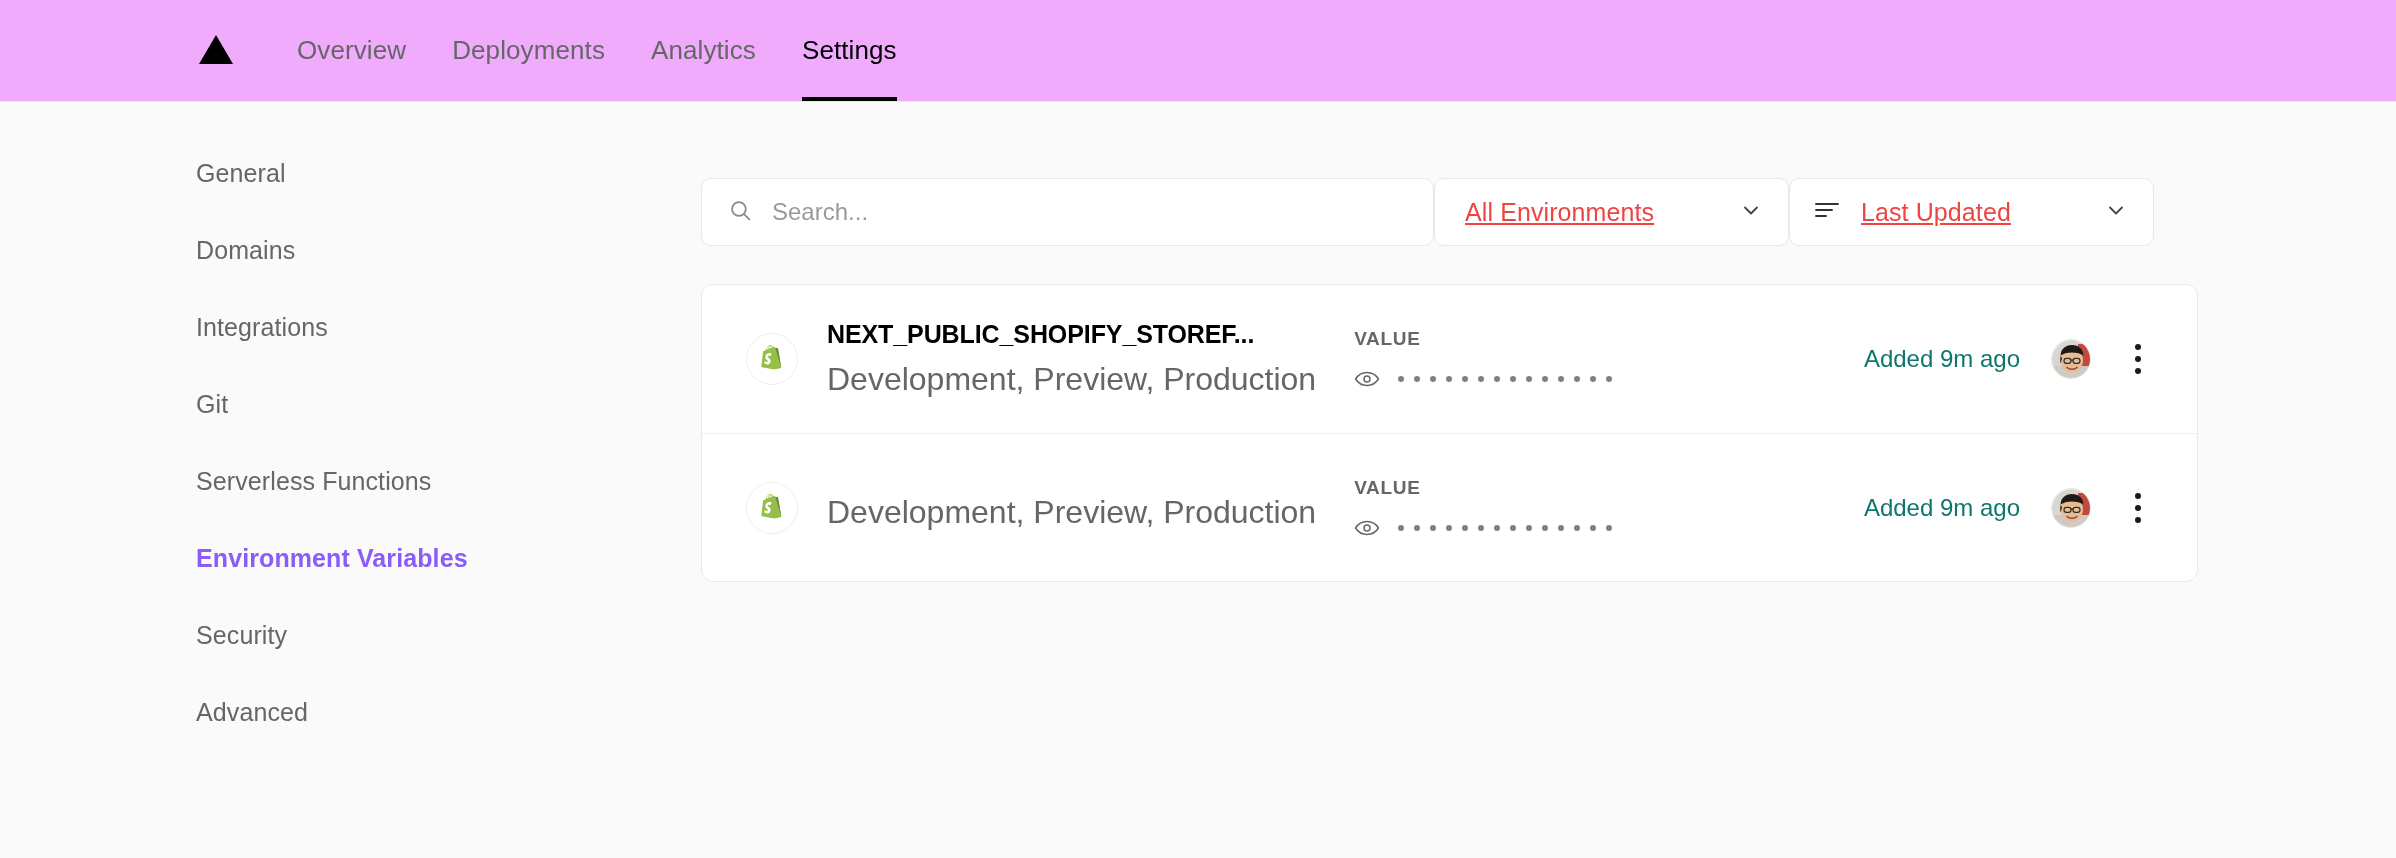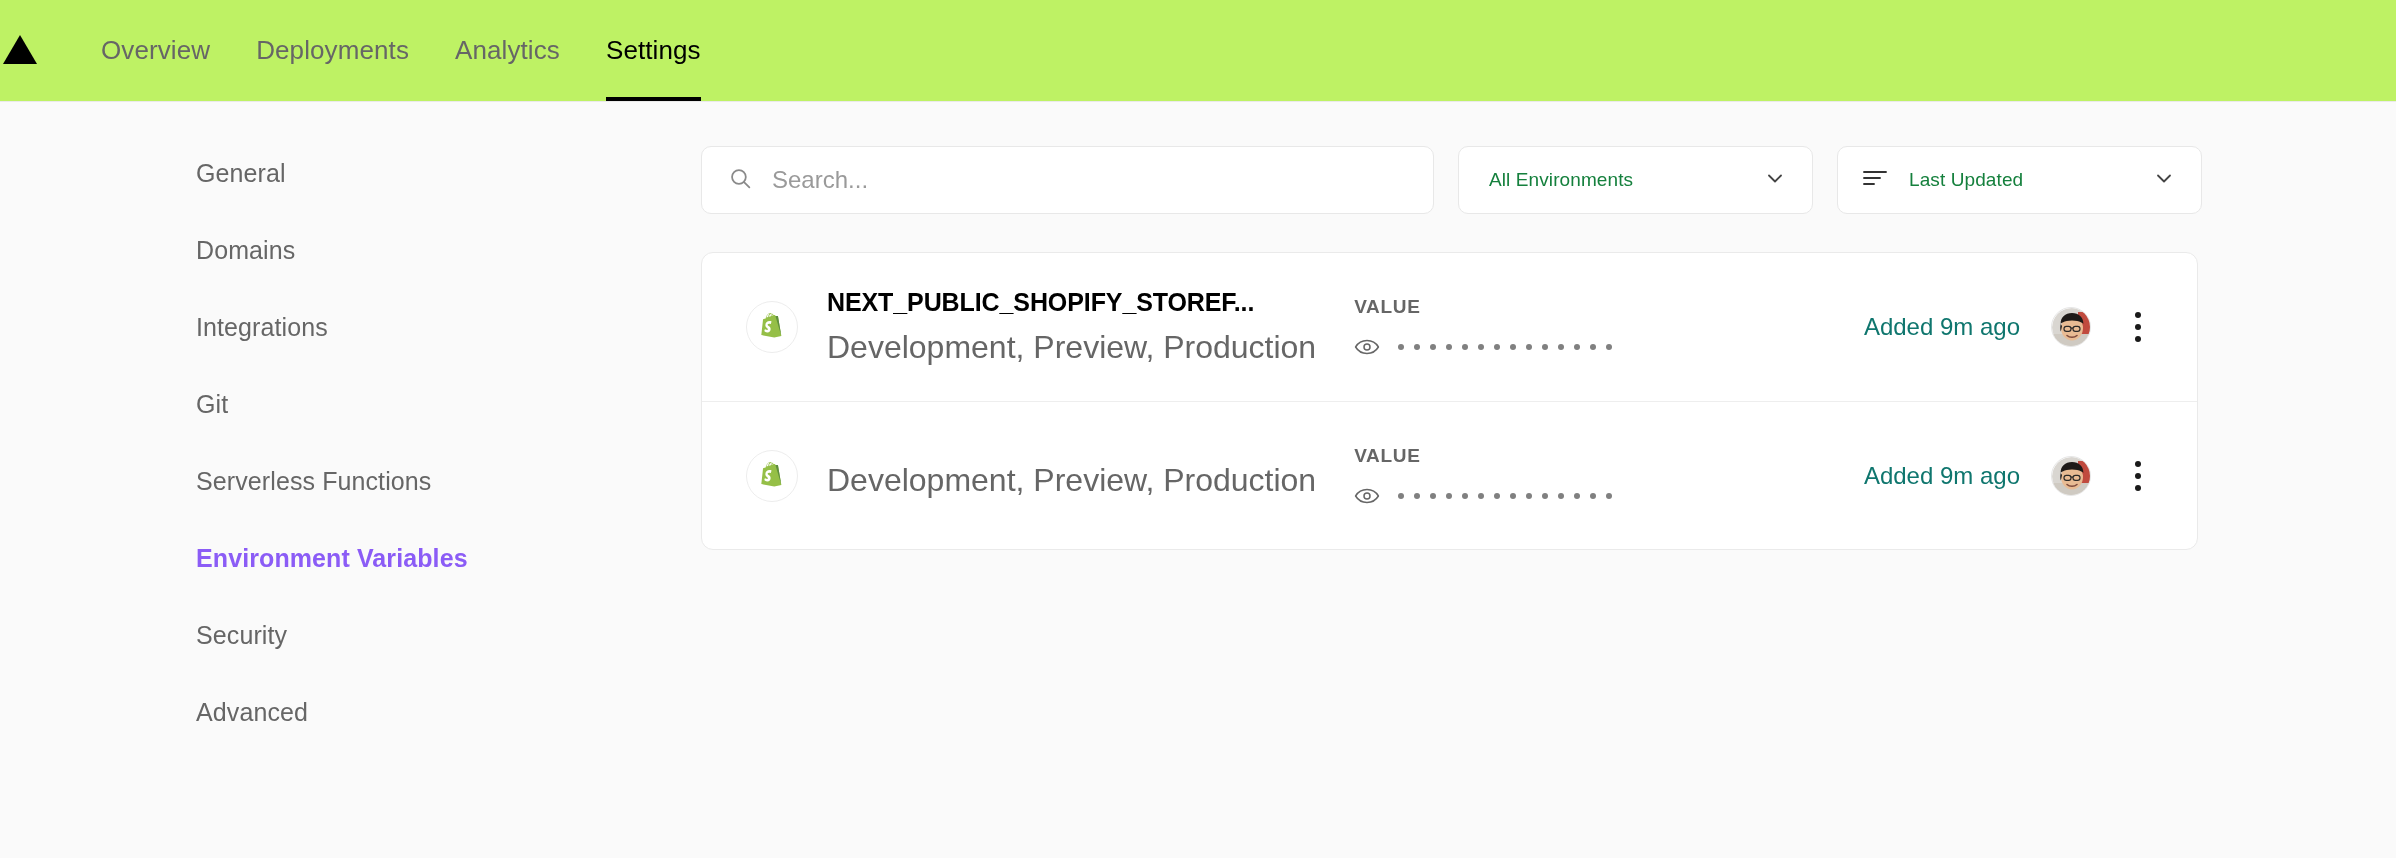--- a/index.html
+++ b/index.html
@@ -8,24 +8,25 @@
     width: 2396px;
     height: 858px;
     background: #fafafa;
     font-family: "Liberation Sans", sans-serif;
     -webkit-font-smoothing: antialiased;
   }
 
   
   #top-nav {
     height: 102px;
-    background: #bef264;
+    background: #f0abfc;
     border-bottom: 1px solid #eaeaea;
     display: flex;
     align-items: center;
+    padding-left: 196px;
     position: relative;
   }
   #nav-inner {
     display: flex;
     align-items: center;
     height: 100%;
     gap: 0;
   }
   #logo-mark {
     width: 40px;
@@ -83,22 +84,22 @@
     letter-spacing: 0.1px;
     white-space: nowrap;
   }
   .side-item.active { color: #8b5cf6; font-weight: bold; }
 
   
   #main-panel { width: 1497px; }
 
   #controls-row {
     display: flex;
-    gap: 24px;
     margin-bottom: 38px;
+    margin-top: 32px;
   }
 
   .control {
     height: 68px;
     background: #ffffff;
     border: 1px solid #e8e8e8;
     border-radius: 10px;
     display: flex;
     align-items: center;
   }
@@ -128,24 +129,25 @@
   }
   #sort-control {
     flex: 0 0 365px;
     justify-content: space-between;
     padding: 0 25px 0 24px;
     cursor: pointer;
   }
   #sort-left { display: flex; align-items: center; gap: 21px; }
 
   .control-label {
-    font-size: 19px;
-    color: #15803d;
+    font-size: 25px;
+    color: #ef4444;
     letter-spacing: 0.1px;
     white-space: nowrap;
+    text-decoration: underline;
   }
 
   
   #env-card {
     background: #ffffff;
     border: 1px solid #eaeaea;
     border-radius: 12px;
     overflow: hidden;
   }
   .env-row {

